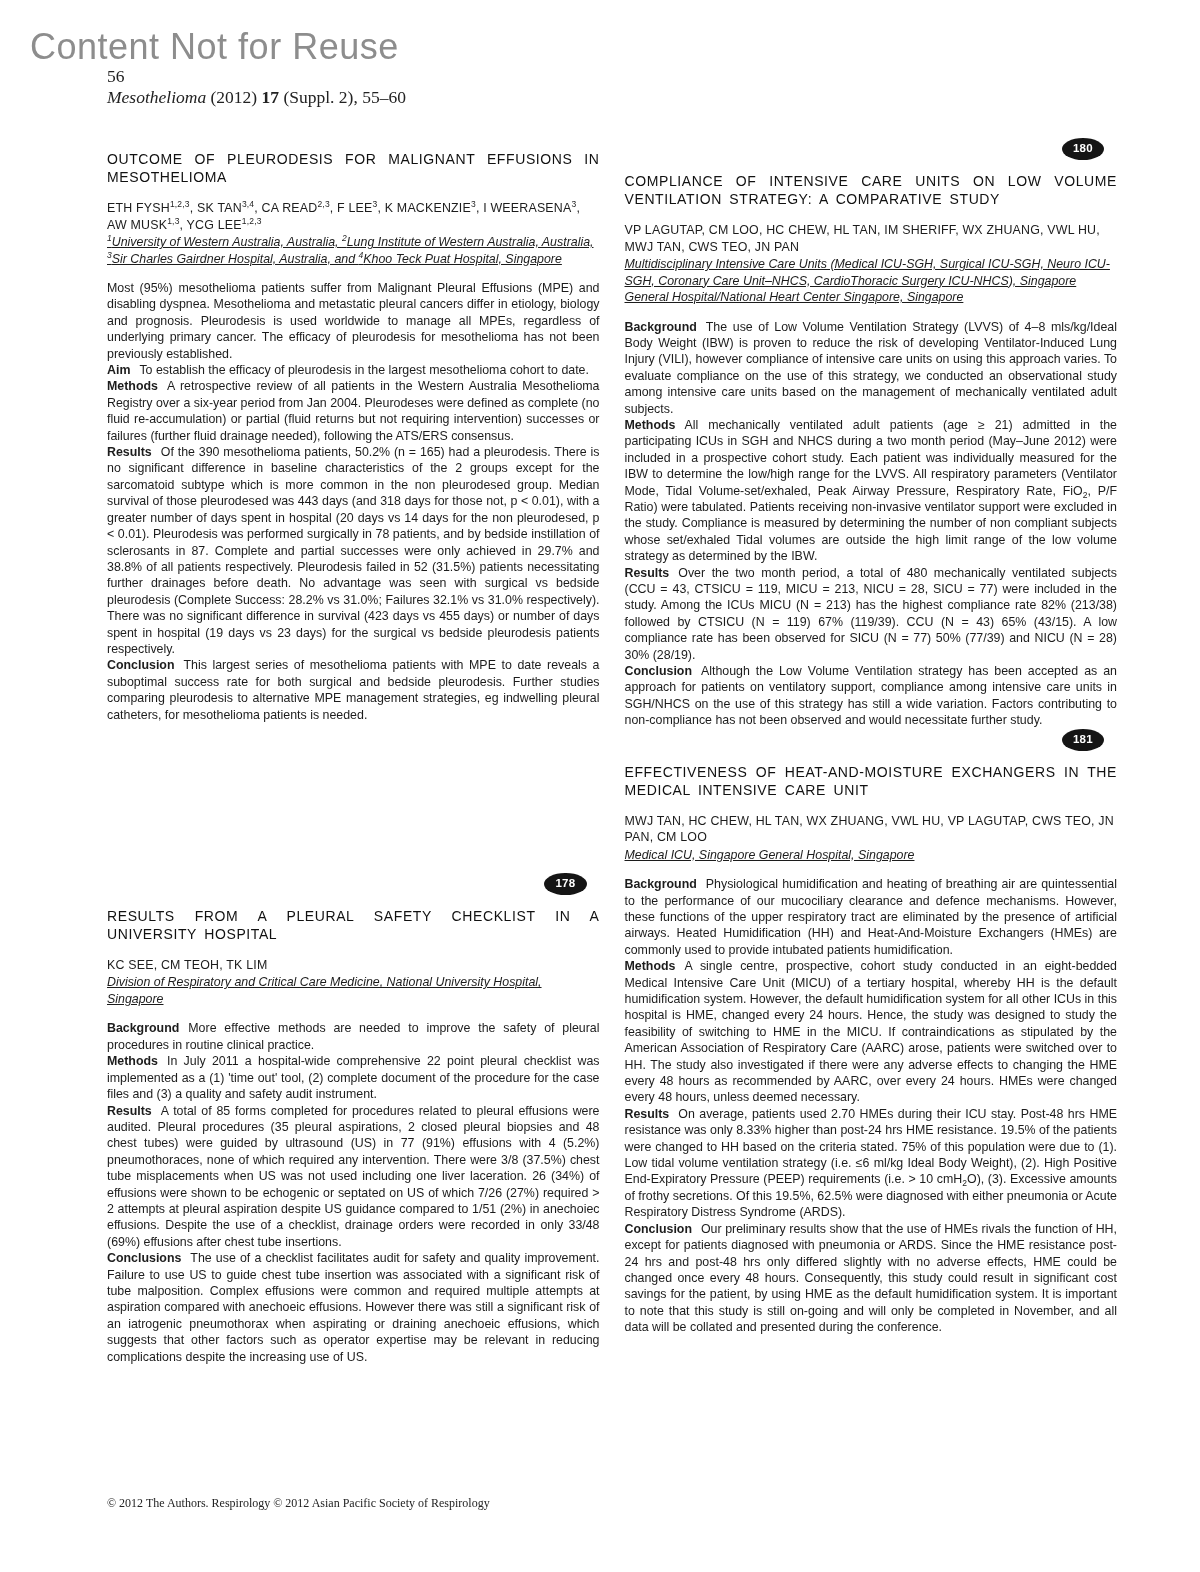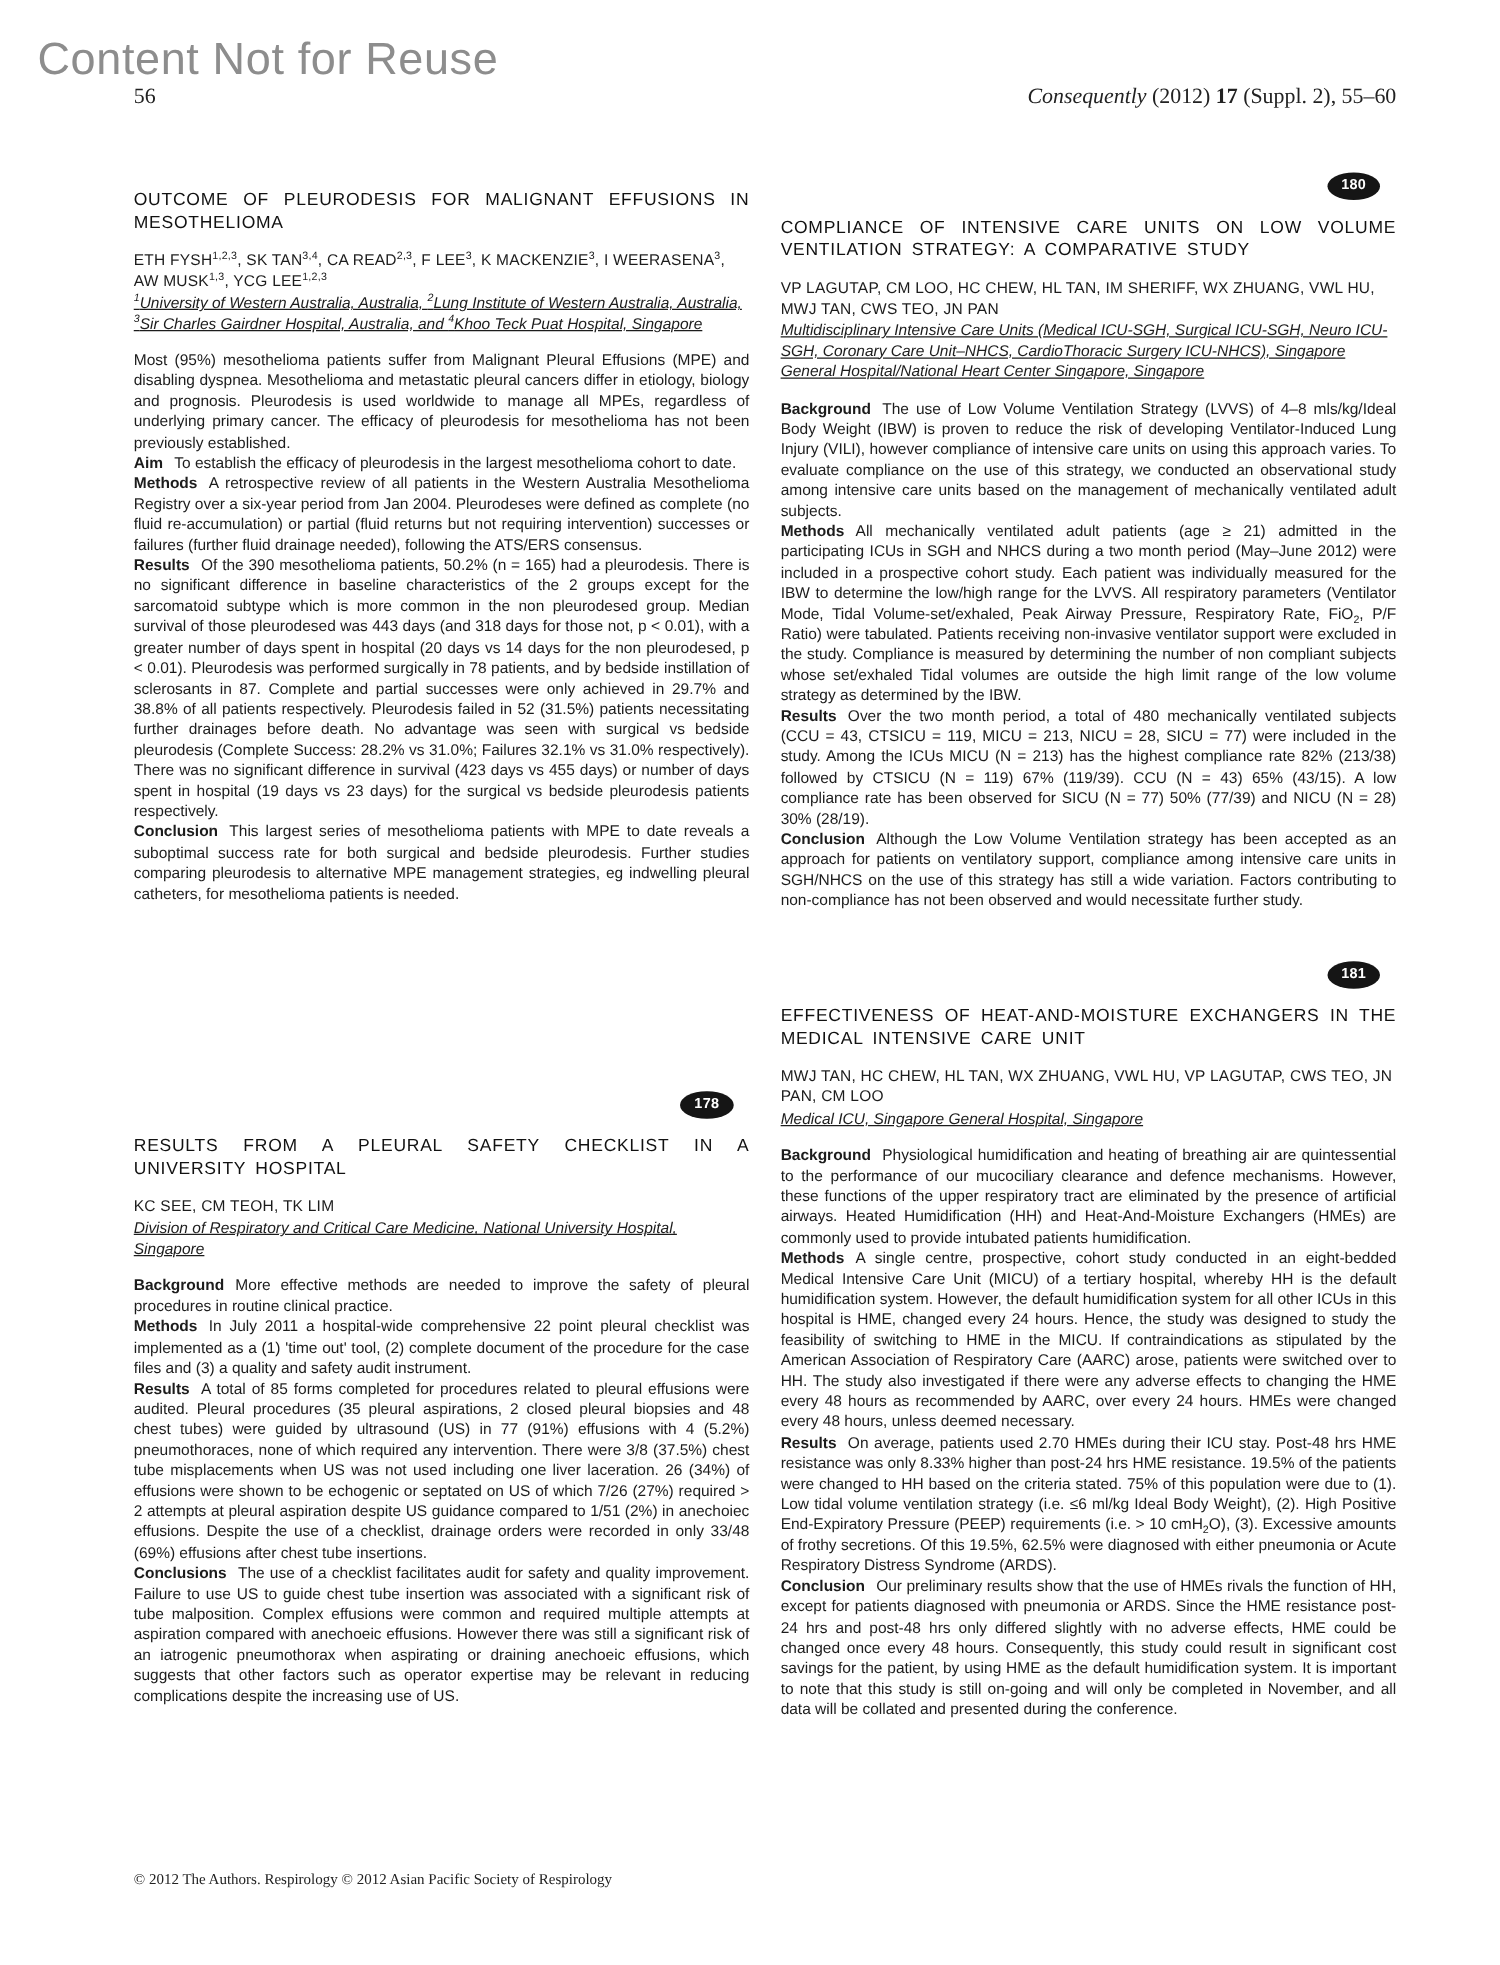--- a/index.html
+++ b/index.html
@@ -3,28 +3,28 @@
 <meta charset="utf-8">
 <style>
   html,body{margin:0;padding:0;background:#ffffff;}
   body{width:1200px;height:1572px;position:relative;overflow:hidden;
        font-family:"Liberation Sans","DejaVu Sans",sans-serif;color:#1c1c1c;
        -webkit-font-smoothing:antialiased;}
   .watermark{position:absolute;top:26px;left:30px;font-size:36px;color:#8d8d8d;
              letter-spacing:.5px;font-family:"Liberation Sans",sans-serif;}
   .header{position:absolute;top:66px;left:107px;width:1010px;display:flex;
           justify-content:space-between;align-items:baseline;
-          font-family:"Liberation Serif","DejaVu Serif",serif;font-size:17.5px;color:#222;}
+          font-family:"Liberation Serif","DejaVu Serif",serif;font-size:17.5px;color:#222;flex-direction:column;}
   .header .cite i{font-style:italic}
   .header .cite b{font-weight:bold;font-style:normal}
   .columns{position:absolute;top:138px;left:107px;width:1010px;display:flex;gap:25px;}
   .col{width:493px;}
   .abstract{width:100%;}
   .abs-gap-lg{margin-top:150px;}
-  .abs-gap-sm{margin-top:40px;}
+  .abs-gap-sm{}
   .badge-row{display:flex;justify-content:flex-end;padding-right:13px;height:22px;}
   .badge{background:#151515;color:#ffffff;font-weight:bold;font-size:11.5px;
          line-height:15px;padding:3px 11px;border-radius:50%;text-align:center;
          letter-spacing:.3px;}
   .abs-title{font-size:14px;font-weight:normal;letter-spacing:.6px;word-spacing:3px;
              line-height:18px;text-align:justify;margin:12px 0 14px 0;color:#111;}
   .abs-authors{font-size:12.4px;line-height:16.5px;letter-spacing:.2px;margin:0 0 1px 0;}
   .abs-affil{font-size:12.4px;line-height:16.5px;font-style:italic;margin:0 0 13px 0;text-decoration:underline;}
   .abs-body{font-size:12.4px;line-height:16.4px;}
   .para{text-align:justify;}
@@ -34,21 +34,21 @@
   .footer{position:absolute;top:1496px;left:107px;
           font-family:"Liberation Serif","DejaVu Serif",serif;font-size:12px;color:#222;}
 </style>
 </head>
 <body>
 
 <div class="watermark">Content Not for Reuse</div>
 
 <div class="header">
   <span>56</span>
-  <span class="cite" id="citation"><i>Consequently</i> (2012) <b>17</b> (Suppl. 2), 55–60</span>
+  <span class="cite" id="citation"><i>Mesothelioma</i> (2012) <b>17</b> (Suppl. 2), 55–60</span>
 </div>
 
 <div class="columns">
   <div class="col">
     <article class="abstract">
         <h2 class="abs-title">OUTCOME OF PLEURODESIS FOR MALIGNANT EFFUSIONS IN MESOTHELIOMA</h2>
         <div class="abs-authors">ETH FYSH<sup>1,2,3</sup>, SK TAN<sup>3,4</sup>, CA READ<sup>2,3</sup>, F LEE<sup>3</sup>, K MACKENZIE<sup>3</sup>, I WEERASENA<sup>3</sup>, AW MUSK<sup>1,3</sup>, YCG LEE<sup>1,2,3</sup></div>
         <div class="abs-affil"><sup>1</sup>University of Western Australia, Australia, <sup>2</sup>Lung Institute of Western Australia, Australia, <sup>3</sup>Sir Charles Gairdner Hospital, Australia, and <sup>4</sup>Khoo Teck Puat Hospital, Singapore</div>
         <div class="abs-body">
           <div class="para">Most (95%) mesothelioma patients suffer from Malignant Pleural Effusions (MPE) and disabling dyspnea. Mesothelioma and metastatic pleural cancers differ in etiology, biology and prognosis. Pleurodesis is used worldwide to manage all MPEs, regardless of underlying primary cancer. The efficacy of pleurodesis for mesothelioma has not been previously established.</div>

